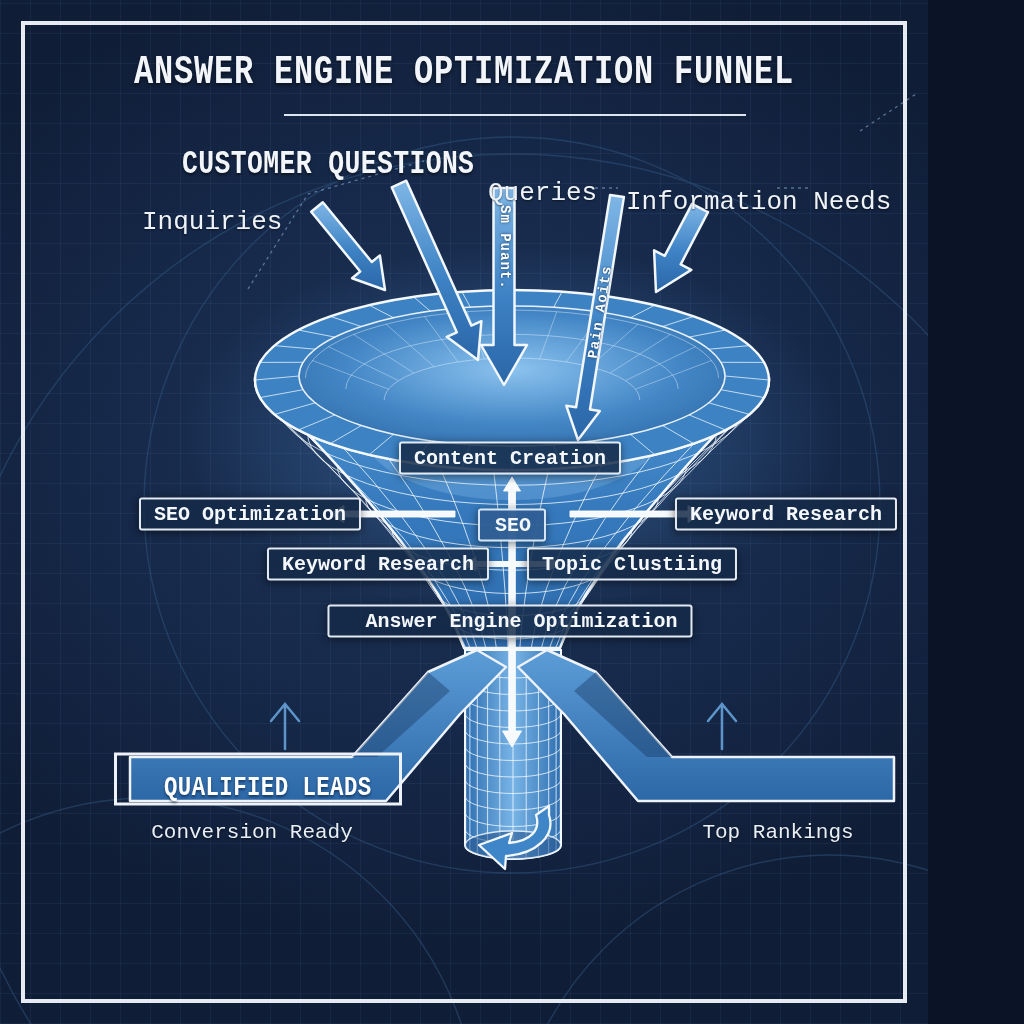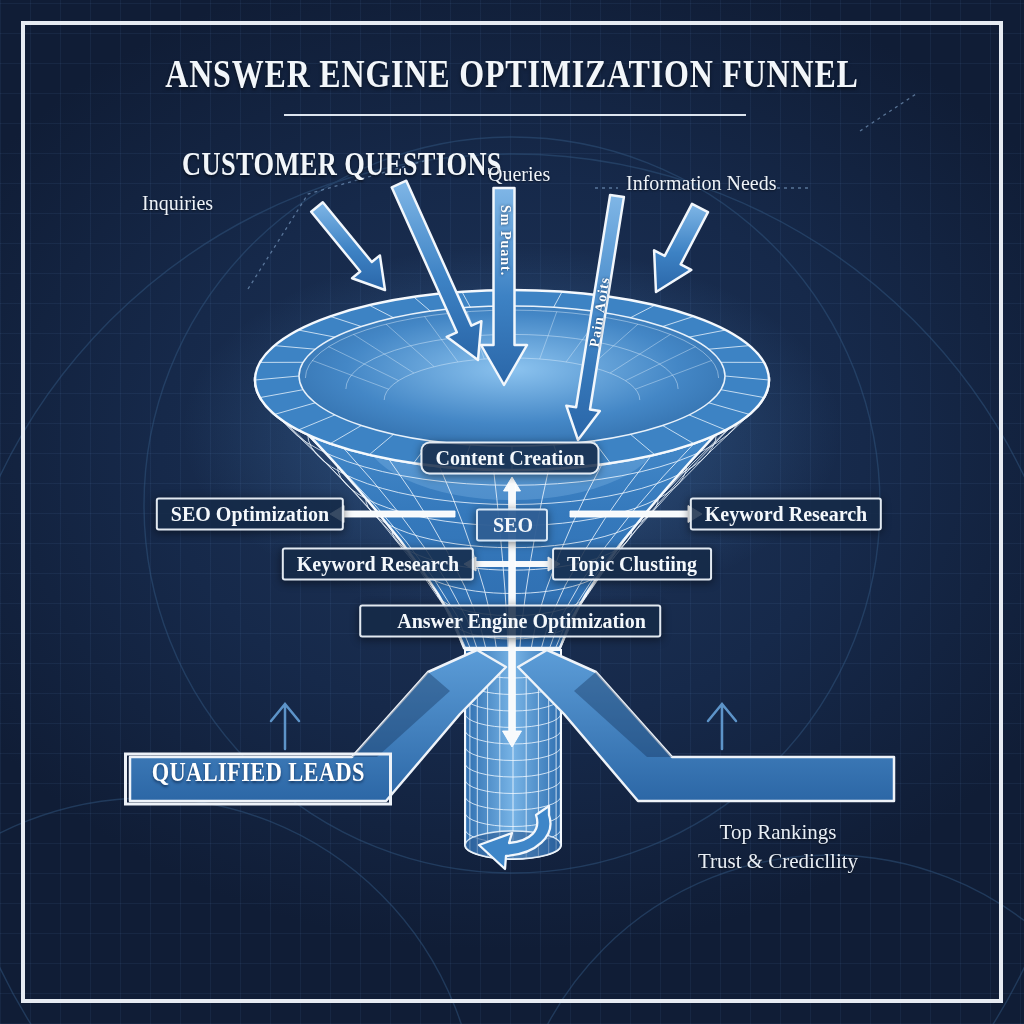--- a/index.html
+++ b/index.html
@@ -1,18 +1,18 @@
 <!DOCTYPE html>
 <html><head>
 <meta charset="utf-8">
 <style>
   html,body{margin:0;padding:0;background:#0b1426;}
   .stage{
-    position:relative;width:1024px;height:1024px;overflow:hidden;
-    font-family:Liberation Serif, serif;color:#f2f6fa;
+    position:relative;width:928px;height:1024px;overflow:hidden;
+    font-family:Liberation Mono, monospace;color:#f2f6fa;
     background-image:
       repeating-linear-gradient(90deg, rgba(96,140,200,0.09) 0 1px, transparent 1px 30px),
       repeating-linear-gradient(0deg, rgba(96,140,200,0.09) 0 1px, transparent 1px 30px),
       radial-gradient(ellipse 640px 500px at 50% 44%, #1e3458 0%, #16294a 55%, #101d36 100%);
     background-color:#101d36;
   }
   .frame{position:absolute;inset:21px;border:4px solid #e6ebf2;pointer-events:none;z-index:5;}
   svg.scene{position:absolute;left:0;top:0;z-index:1;}
   .labels{position:absolute;inset:0;z-index:3;}
   .abs{position:absolute;white-space:nowrap;}
@@ -20,21 +20,21 @@
     left:50%;top:50px;font-size:40px;font-weight:700;letter-spacing:1px;
     transform:translateX(-50%) scaleX(0.80);transform-origin:center;
     text-shadow:0 2px 4px rgba(0,0,0,.5);
   }
   .underline{left:284px;top:114px;width:462px;height:2px;background:#dde5ef;}
   .hd2{
     left:182px;top:146px;font-size:33px;font-weight:700;letter-spacing:.5px;
     transform:scaleX(0.80);transform-origin:left center;
     text-shadow:0 2px 3px rgba(0,0,0,.5);
   }
-  .lbl{font-size:20px;font-weight:400;color:#eef3f9;text-shadow:0 1px 2px rgba(0,0,0,.5);}
+  .lbl{font-size:26px;font-weight:400;color:#eef3f9;text-shadow:0 1px 2px rgba(0,0,0,.5);margin-top:15px;}
   .vtext{
     writing-mode:vertical-rl;text-orientation:mixed;
     font-size:14px;font-weight:700;color:#fff;letter-spacing:1px;
     text-shadow:0 0 3px rgba(10,30,60,.8);
   }
   .stext{
     font-size:14px;font-weight:700;color:#fff;letter-spacing:1px;
     transform:translate(-50%,-50%) rotate(-81deg);transform-origin:center;
     text-shadow:0 0 3px rgba(10,30,60,.8);
   }
@@ -43,23 +43,24 @@
     border:2px solid rgba(238,244,250,.95);
     background:rgba(21,42,72,.85);
     border-radius:3px;
     padding:3px 13px;font-size:20px;font-weight:700;color:#f4f8fc;
     box-shadow:0 2px 8px rgba(0,0,0,.45);
   }
   .pbox.solid{background:rgba(47,94,148,.96);border-color:#d7e6f4;}
   .banner{
     transform:translate(-50%,-50%);
     width:262px;height:47px;border:3px solid #edf2f8;
-    display:flex;align-items:flex-start;justify-content:center;
+    display:flex;align-items:flex-end;justify-content:center;
     font-size:28px;font-weight:700;letter-spacing:.5px;color:#fff;
     text-shadow:0 2px 3px rgba(0,20,50,.55);
+    padding-left:20px;
   }
   .banner > span{transform:scaleX(0.80);}
   .sub{
     transform:translateX(-50%);text-align:center;
     font-size:21px;line-height:29px;color:#e9eff6;font-weight:400;
     text-shadow:0 1px 2px rgba(0,0,0,.5);
   }
 </style>
 </head>
 <body>
@@ -249,34 +250,34 @@
     <div class="abs underline"></div>
 
     <div class="abs hd2">CUSTOMER QUESTIONS</div>
     <div class="abs lbl" style="left:142px;top:192px;">Inquiries</div>
     <div class="abs lbl" style="left:488px;top:163px;">Queries</div>
     <div class="abs lbl" style="left:626px;top:172px;">Information Needs</div>
 
     <div class="abs vtext" style="left:497px;top:205px;">Sm Puant.</div>
     <div class="abs stext" style="left:600px;top:312px;">Pain Aoits</div>
 
-    <div class="abs pbox" style="left:510px;top:458px;border-radius:9px;">Content Creation</div>
+    <div class="abs pbox" style="left:510px;top:458px;">Content Creation</div>
     <div class="abs pbox" style="left:250px;top:514px;">SEO Optimization</div>
     <div class="abs pbox solid" style="left:512px;top:525px;padding-left:15px;">SEO</div>
     <div class="abs pbox" style="left:786px;top:514px;">Keyword Research</div>
     <div class="abs pbox" style="left:378px;top:564px;">Keyword Research</div>
     <div class="abs pbox" style="left:632px;top:564px;">Topic Clustiing</div>
     <div class="abs pbox" style="left:510px;top:621px;padding-left:36px;">Answer Engine Optimization</div>
 
     <div class="abs banner" style="left:258px;top:779px;">
       <span>QUALIFIED LEADS</span>
     </div>
 
     <div class="abs sub" style="left:252px;top:818px;">
+      <div>Conversion Ready</div>
     </div>
     <div class="abs sub" style="left:778px;top:818px;">
       <div>Top Rankings</div>
-      <div>Trust &amp; Credicllity</div>
     </div>
   </div>
 
   <div class="frame"></div>
 </div>
 
 </body></html>

